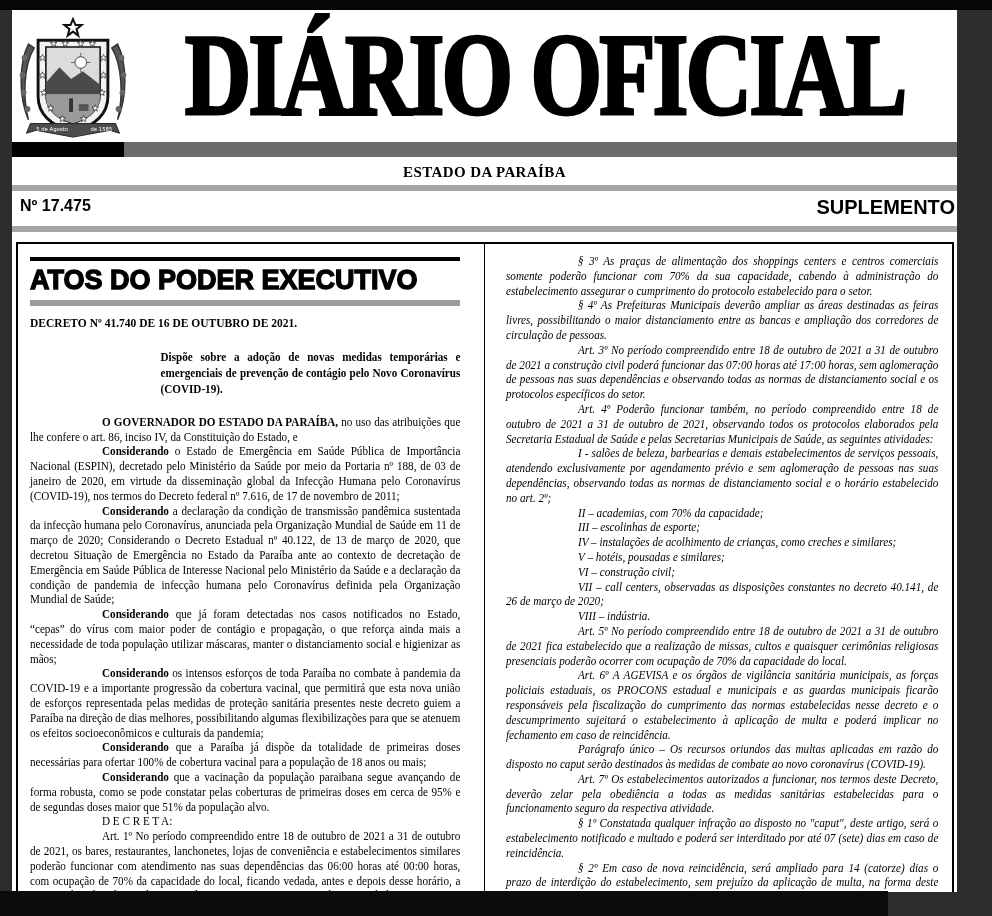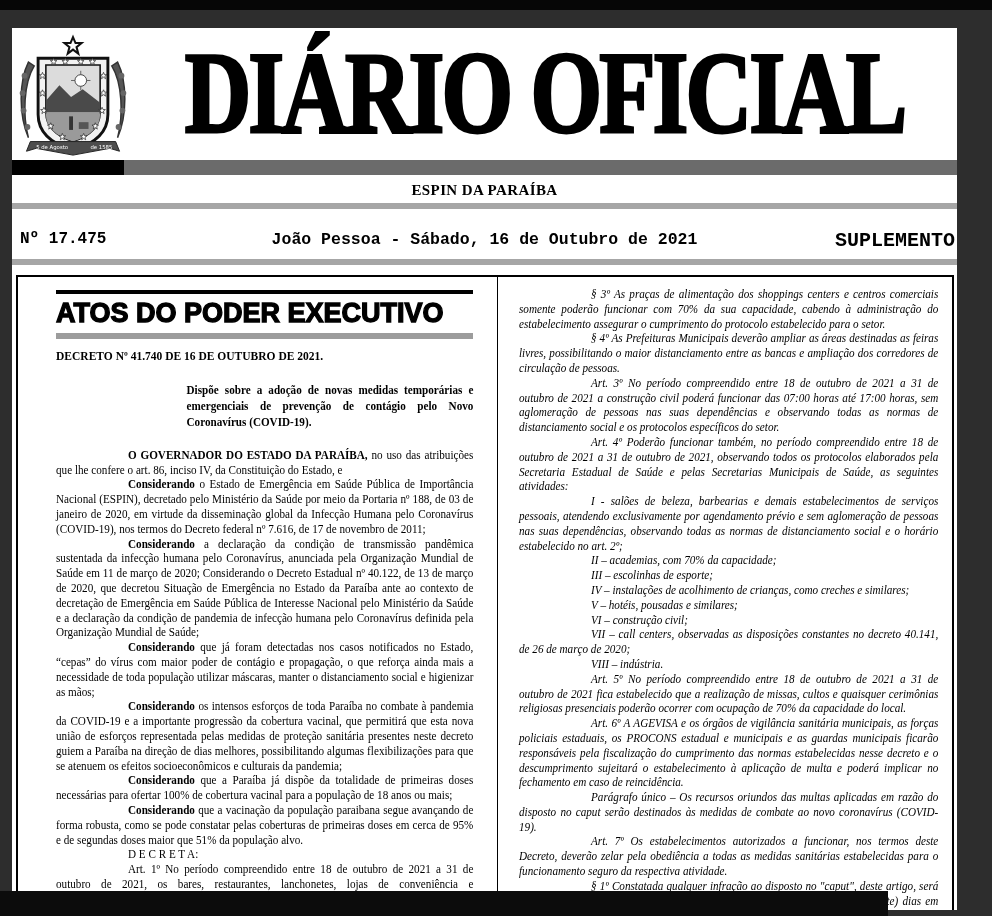--- a/index.html
+++ b/index.html
@@ -1,43 +1,43 @@
 <!DOCTYPE html>
 <html><head>
 <meta charset="utf-8">
 <style>
   html,body{margin:0;padding:0;}
   body{width:992px;height:916px;overflow:hidden;background:#2d2d2d;font-family:"Liberation Serif",serif;}
   .viewport{position:relative;width:992px;height:916px;background:#2d2d2d;overflow:hidden;}
   .top-black-bar{position:absolute;left:0;top:0;width:992px;height:10px;background:#060606;}
   .bottom-black-bar{position:absolute;left:0;top:891px;width:888px;height:25px;background:#0c0c0c;}
-  .page{position:absolute;left:12px;top:28px;width:945px;height:882px;background:#ffffff;overflow:hidden;color:#000;}
+  .page{position:absolute;left:12px;top:10px;width:945px;height:882px;background:#ffffff;overflow:hidden;color:#000;}
 
   
   .masthead{position:relative;height:132px;display:flex;align-items:center;}
   .coat{width:118px;height:126px;margin:4px 0 0 2px;flex:0 0 auto;}
   .gazette-title{flex:1;margin:0;text-align:center;font-family:"Liberation Serif",serif;font-weight:bold;
     font-size:95px;line-height:100px;letter-spacing:-3px;white-space:nowrap;
     -webkit-text-stroke:2.5px #000;transform:scale(0.97,1.22);transform-origin:50% 55%;}
   .band{height:15px;display:flex;}
   .band-black{width:112px;background:#000;}
   .band-gray{flex:1;background:#6b6b6b;}
   .state-line{margin-top:7px;text-align:center;font-family:"Liberation Serif",serif;font-weight:bold;
     font-size:15px;letter-spacing:0.4px;}
   .rule{height:6px;background:#a6a6a6;margin-top:4px;}
-  .issue-row{position:relative;height:30px;margin-top:16px;font-family:Liberation Mono, monospace;font-weight:bold;padding-left:11px;}
+  .issue-row{position:relative;height:30px;margin-top:1px;font-family:Liberation Sans, sans-serif;font-weight:bold;padding-left:11px;}
   .issue-number{position:absolute;left:8px;top:5px;font-size:16px;}
   .issue-date{position:absolute;left:0;right:0;top:5px;text-align:center;font-size:16.5px;}
   .issue-supplement{position:absolute;right:2px;top:4px;font-size:20px;}
 
   
   .content-box{margin:10px 3px 0 4px;border:2px solid #000;border-bottom:none;height:650px;
     display:flex;overflow:hidden;}
   .col{box-sizing:border-box;width:50%;overflow:hidden;}
-  .col.left{border-right:1px solid #000;padding:9px 24px 0 12px;margin-left:26px;}
+  .col.left{border-right:1px solid #000;padding:9px 24px 0 12px;}
   .col.right{padding:10px 14px 0 21px;font-style:italic;}
 
   .section-head{margin:4px 0 10px 0;}
   .topline{height:4px;background:#000;margin-bottom:4px;}
   .section-title{margin:0 0 4px 0;font-family:"Liberation Sans",sans-serif;font-weight:bold;font-size:27px;
     letter-spacing:0px;-webkit-text-stroke:1.3px #000;white-space:nowrap;}
   .graybar{height:6px;background:#9c9c9c;}
 
   
   .cond{transform:scaleX(0.9);transform-origin:0 0;width:111.2%;}
@@ -114,26 +114,25 @@
         <text x="78" y="120" font-size="5.5" fill="#fff">de 1585</text>
       </svg>
       <h1 class="gazette-title">DIÁRIO OFICIAL</h1>
     </header>
 
     <div class="band">
       <div class="band-black"></div>
       <div class="band-gray"></div>
     </div>
 
-    <div class="state-line">ESPIN DA PARAÍBA</div>
+    <div class="state-line">ESTADO DA PARAÍBA</div>
 
     <div class="rule"></div>
     <div class="issue-row">
       <span class="issue-number">Nº 17.475</span>
-      <span class="issue-date">João Pessoa - Sábado, 16 de Outubro de 2021</span>
       <span class="issue-supplement">SUPLEMENTO</span>
     </div>
     <div class="rule"></div>
 
     <div class="content-box">
       <div class="col left">
         <div class="section-head">
           <div class="topline"></div>
           <h2 class="section-title">ATOS DO PODER EXECUTIVO</h2>
           <div class="graybar"></div>

